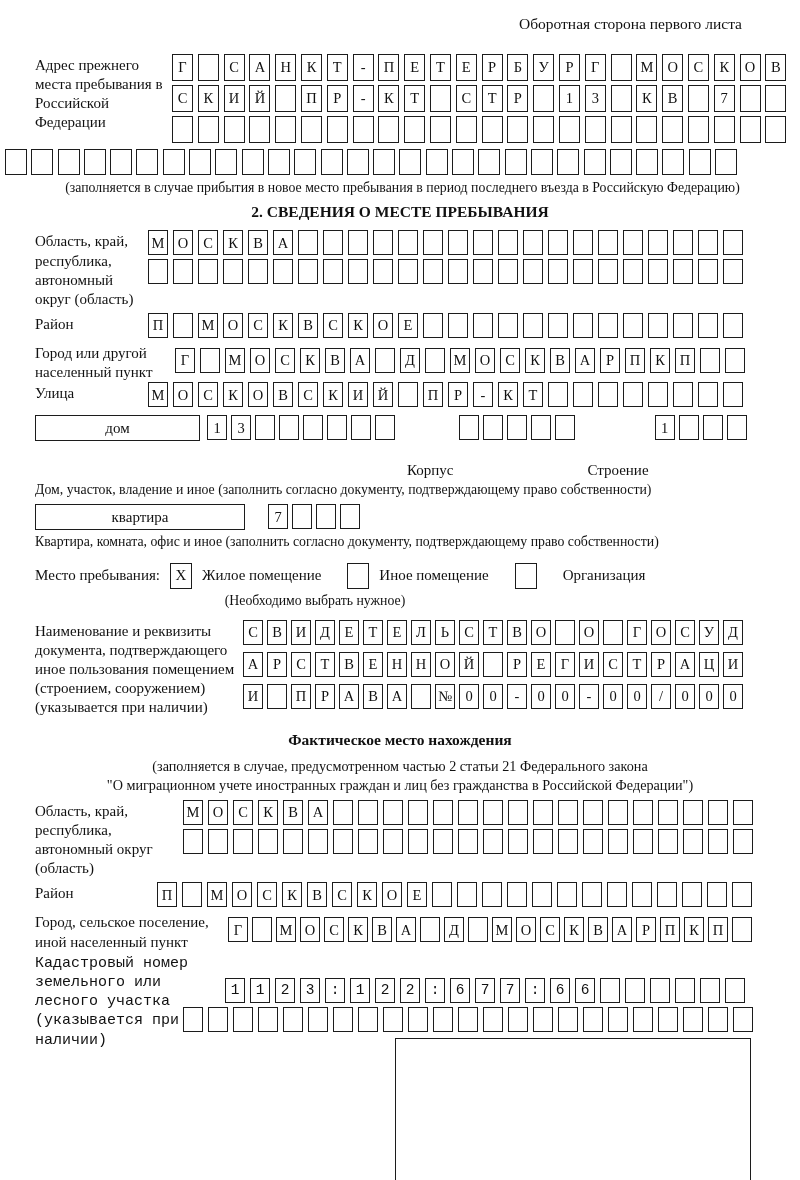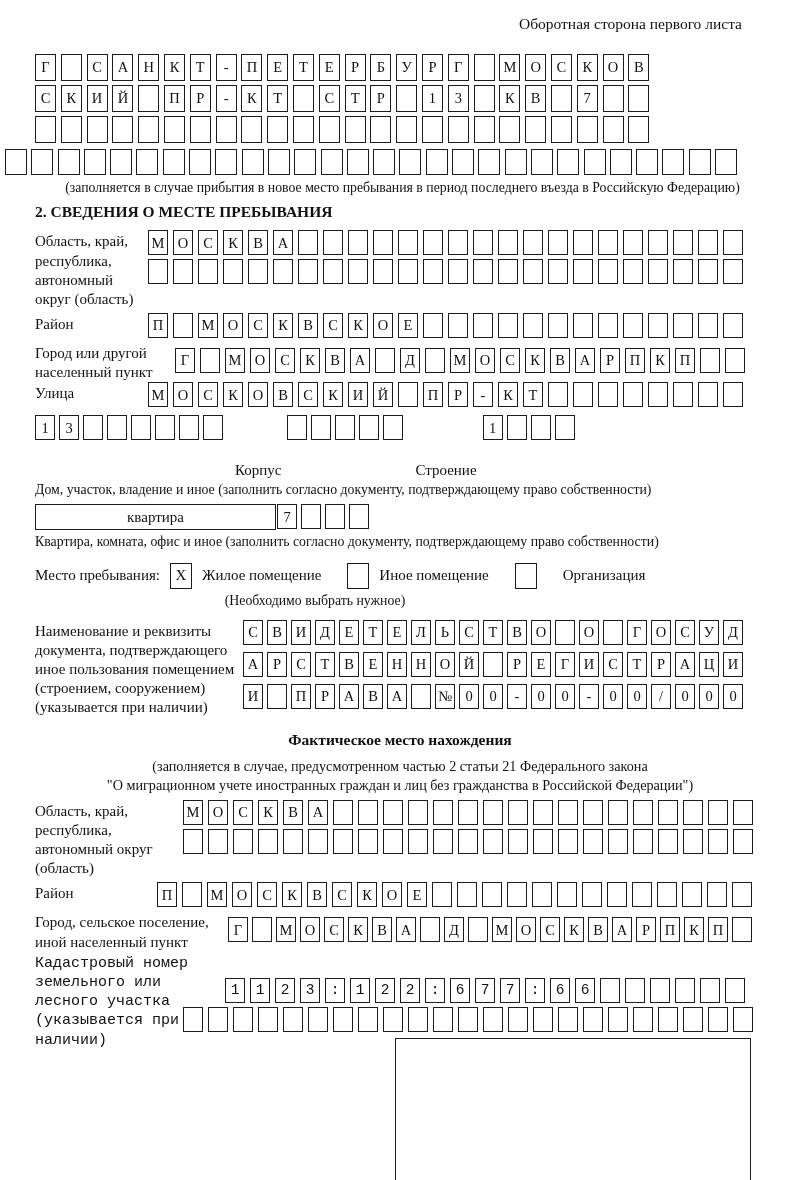--- a/index.html
+++ b/index.html
@@ -20,31 +20,31 @@
     display: inline-flex; align-items: center; justify-content: center;
     width: 20px; height: 25px; border: 1.7px solid #1c1c1c; background: #fff;
     margin-right: 5px; font-size: 14.5px; flex: 0 0 auto;
   }
   .cells-lg .cell { width: 21px; height: 27px; margin-right: 4.8px; }
   .cells-doc .cell { margin-right: 4px; }
   .cells-tight .cell { margin-right: 4px; }
 
   .caption { font-size: 13.8px; }
   .caption-center { text-align: center; }
-  .h2 { font-weight: bold; text-align: left; font-size: 15.5px; margin: 6px 0 8px 0; padding-right: 35px; }
+  .h2 { font-weight: bold; text-align: center; font-size: 15.5px; margin: 6px 0 8px 0; padding-right: 35px; }
 
   .fullrow { margin-left: -30px; margin-top: 2px; }
   .fullrow .cell { width: 22px; height: 26px; margin-right: 4.3px; }
 
   .labelbox {
     border: 1.7px solid #1c1c1c; height: 26px; display: inline-flex;
     align-items: center; justify-content: center; font-size: 15px; flex: 0 0 auto;
   }
   .housebox { width: 165px; margin-right: 7px; }
-  .aptbox { width: 241px; margin-right: 1px; }
+  .aptbox { width: 210px; margin-right: 23px; }
   .inline-lbl { padding: 3px 6px 0 8px; flex: 0 0 auto; margin-top: 43px; }
 
   .checkbox {
     display: inline-flex; align-items: center; justify-content: center;
     width: 22px; height: 26px; border: 1.7px solid #1c1c1c; font-size: 15px; flex: 0 0 auto;
   }
   .stay-row { display: flex; align-items: center; margin-top: 12px; }
   .stay-row .gap-s { width: 10px; } .stay-row .gap-m { width: 26px; }
 
   .doc-block { margin-top: 10px; }
@@ -59,20 +59,21 @@
 
   .mb2 { margin-bottom: 2px; } .mb6 { margin-bottom: 6px; }
   .mt4 { margin-top: 4px; } .mt6 { margin-top: 6px; }
 </style>
 </head>
 <body>
 
 <div class="note-right">Оборотная сторона первого листа</div>
 
 <div class="row-flex">
+  <div class="label-col" style="width:137px;">Адрес прежнего места пребывания в Российской Федерации</div>
   <div>
     <div class="cells cells-lg">
         <span class="cell">Г</span>
         <span class="cell"></span>
         <span class="cell">С</span>
         <span class="cell">А</span>
         <span class="cell">Н</span>
         <span class="cell">К</span>
         <span class="cell">Т</span>
         <span class="cell">-</span>
@@ -322,20 +323,21 @@
       <span class="cell"></span>
       <span class="cell"></span>
       <span class="cell"></span>
       <span class="cell"></span>
       <span class="cell"></span>
       <span class="cell"></span>
     </div>
 </div>
 
 <div class="row-flex mt4">
+  <div class="labelbox housebox">дом</div>
   <div class="cells cells-tight">
       <span class="cell">1</span>
       <span class="cell">3</span>
       <span class="cell"></span>
       <span class="cell"></span>
       <span class="cell"></span>
       <span class="cell"></span>
       <span class="cell"></span>
       <span class="cell"></span>
     </div>

